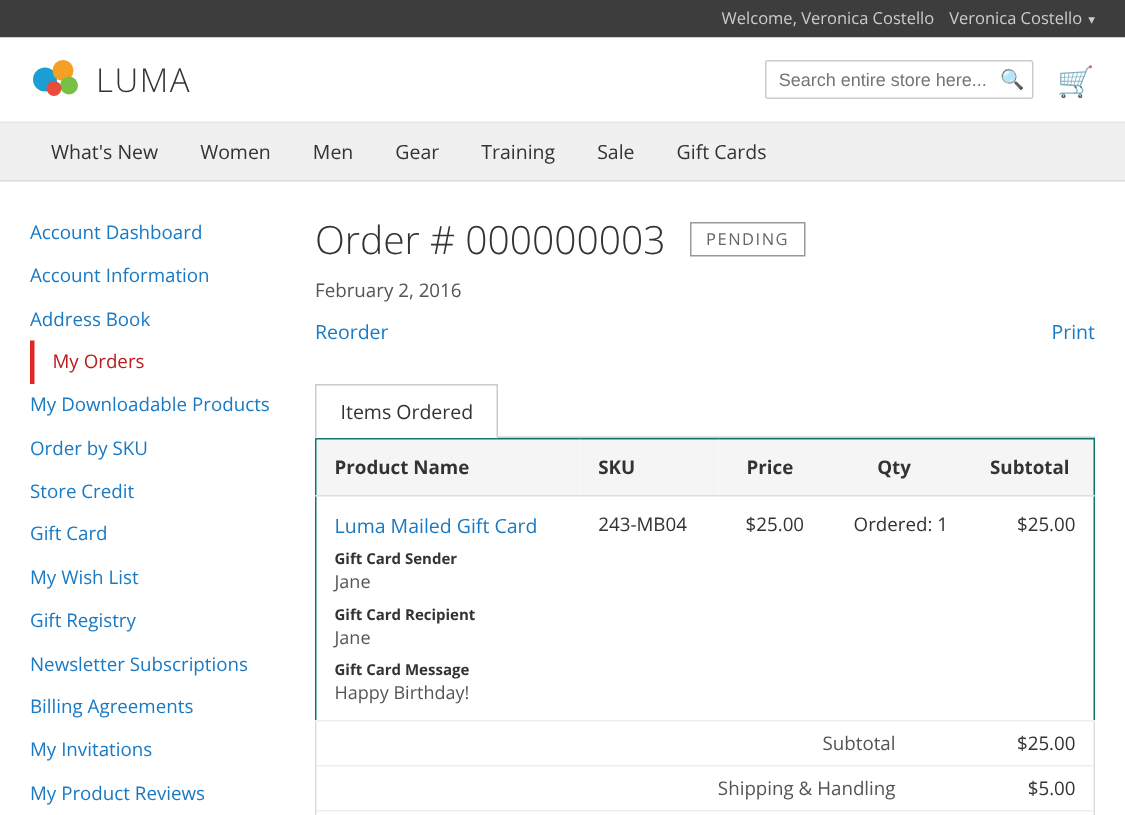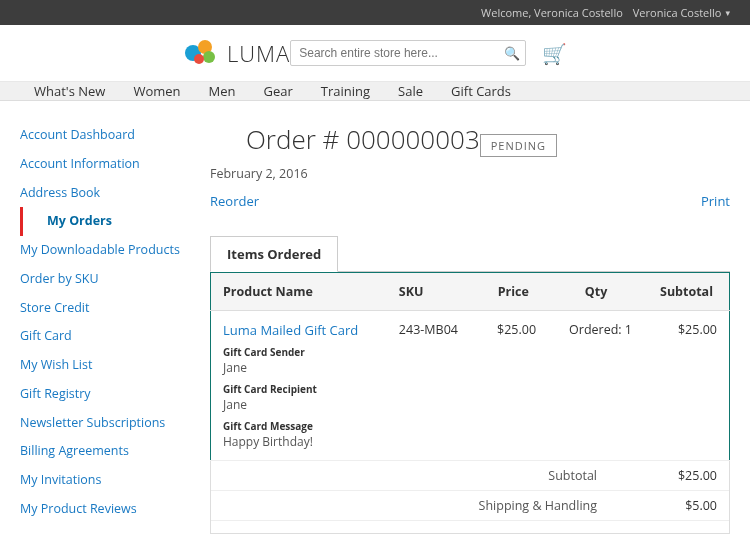--- a/index.html
+++ b/index.html
@@ -20,34 +20,34 @@
     .top-bar a { color: #ccc; text-decoration: none; }
     .top-bar .user-account { display: flex; align-items: center; gap: 4px; }
     .top-bar .chevron { font-size: 9px; }
 
     
     .header {
       background: #fff;
       padding: 10px 20px;
       display: flex;
       align-items: center;
-      justify-content: center;
+      justify-content: space-between;
       border-bottom: 1px solid #e8e8e8;
     }
     .logo { display: flex; align-items: center; gap: 8px; }
     .logo-icon { width: 36px; height: 36px; }
     .logo-text { font-size: 22px; font-weight: 300; color: #333; letter-spacing: 1px; text-transform: uppercase; }
     .header-right { display: flex; align-items: center; gap: 8px; }
     .search-box {
       border: 1px solid #ccc;
       border-radius: 2px;
       padding: 5px 28px 5px 8px;
       font-size: 12px;
       color: #999;
-      width: 236px;
+      width: 179px;
       position: relative;
     }
     .search-wrapper { position: relative; display: inline-block; }
     .search-icon-btn {
       position: absolute;
       right: 6px;
       top: 50%;
       transform: translateY(-50%);
       background: none;
       border: none;
@@ -62,21 +62,21 @@
       background: #f0f0f0;
       border-bottom: 1px solid #ddd;
       padding: 0 20px;
       display: flex;
       gap: 0;
     }
     .main-nav a {
       text-decoration: none;
       color: #333;
       font-size: 13px;
-      padding: 0 14px;
+      padding: 10px 14px;
       display: block;
     }
 
     
     .content-wrapper {
       display: flex;
       padding: 20px;
       gap: 20px;
       max-width: 750px;
     }
@@ -89,32 +89,32 @@
     .sidebar-nav { list-style: none; }
     .sidebar-nav li a {
       display: block;
       text-decoration: none;
       color: #1979c3;
       font-size: 12.5px;
       padding: 5px 0;
       line-height: 1.5;
     }
     .sidebar-nav li.active a {
-      color: #0369a1;
-      font-weight: bold;
+      color: #b91c1c;
+      font-weight: normal;
       border-left: 3px solid #e22626;
-      padding-left: 24px;
+      padding-left: 12px;
     }
     .sidebar-section { margin-bottom: 5px; }
 
     
     .main-content { flex: 1; }
 
     
-    .order-header { display: flex; align-items: flex-end; margin-bottom: 8px; margin-left: 36px; }
+    .order-header { display: flex; align-items: center; gap: 16px; margin-bottom: 8px; }
     .order-title { font-size: 26px; font-weight: 300; color: #333; }
     .status-badge {
       border: 1px solid #999;
       color: #666;
       font-size: 11px;
       padding: 3px 10px;
       text-transform: uppercase;
       letter-spacing: 1px;
     }
     .order-date { font-size: 12.5px; color: #555; margin-bottom: 10px; }
@@ -130,21 +130,21 @@
       display: inline-block;
       padding: 8px 16px;
       font-size: 13px;
       cursor: pointer;
       border: 1px solid #ccc;
       border-bottom: none;
       background: #fff;
       color: #333;
       margin-bottom: -1px;
     }
-    .tab-item.active { background: #fff; border-bottom: 1px solid #fff; font-weight: bold; padding-left: 16px; }
+    .tab-item.active { background: #fff; border-bottom: 1px solid #fff; font-weight: normal; padding-left: 16px; }
 
     
     .order-table { width: 100%; border-collapse: collapse; border: 1px solid #0f766e; font-size: 12.5px; }
     .order-table th {
       background: #f5f5f5;
       padding: 10px 12px;
       text-align: left;
       font-weight: bold;
       border-bottom: 1px solid #ddd;
       color: #333;

